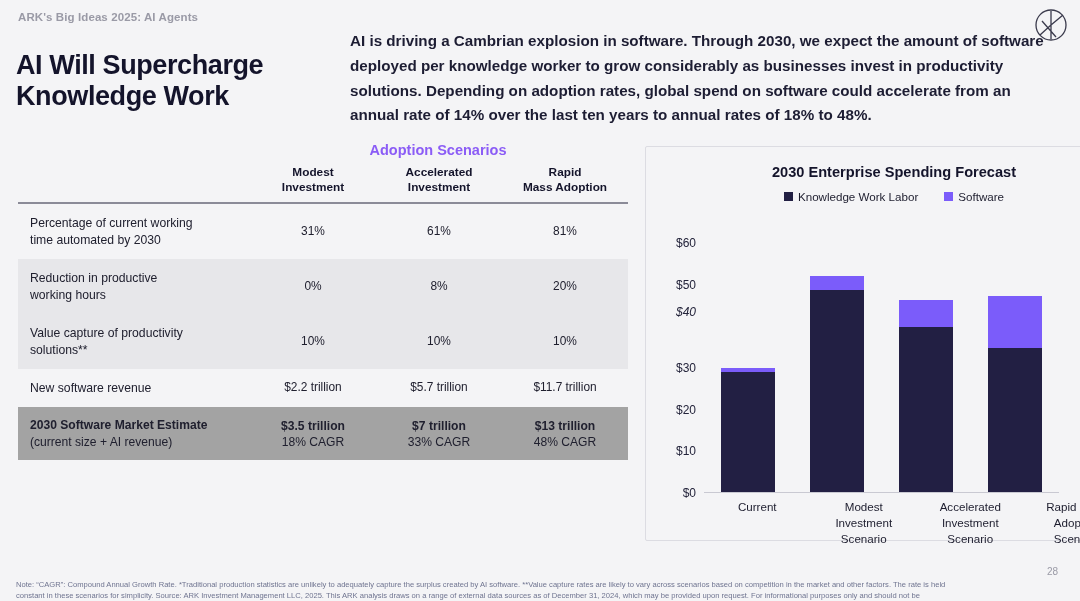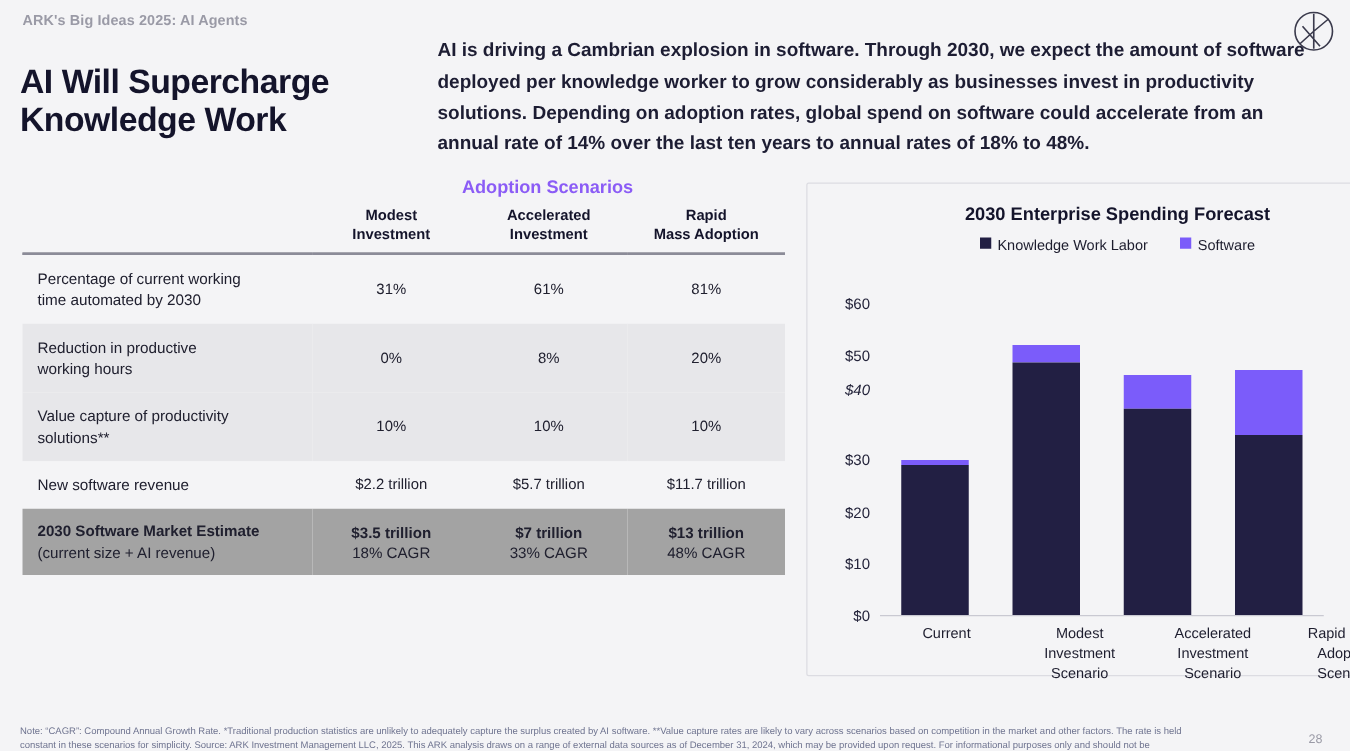--- a/index.html
+++ b/index.html
@@ -68,21 +68,21 @@
   }
   .chart-title {
     text-align: center; font-size: 14.6px; font-weight: 800;
     color: #14142b; margin-top: 17px;
   }
   .legend {
     display: flex; justify-content: center; gap: 26px;
     margin-top: 10px; font-size: 11.6px; color: #1d1d2e;
   }
   .legend span.sw { display: inline-block; width: 9px; height: 9px; margin-right: 5px; }
-  .legend .itm { display: flex; align-items: flex-start; }
+  .legend .itm { display: flex; align-items: center; }
 
   .plot { position: absolute; left: 0; top: 96px; width: 425px; height: 250px; }
   .ylabels {
     position: absolute; left: 8px; top: 0; width: 42px; height: 250px;
   }
   .ylabels div {
     position: absolute; right: 0; font-size: 12px; color: #23233a;
     transform: translateY(-50%); font-weight: 500;
   }
   .bars {
@@ -102,21 +102,21 @@
     width: 86px; text-align: center; font-size: 11.6px;
     line-height: 1.36; color: #1d1d2e;
   }
 
   
   .footnote {
     position: absolute; left: 16px; top: 556px; width: 930px;
     font-size: 7.6px; line-height: 1.42; color: #6f7490; margin-top: 24px;
   }
   .pagenum {
-    position: absolute; right: 22px; bottom: 4px;
+    position: absolute; right: 22px; bottom: 24px;
     font-size: 10px; color: #9a9aa6; margin-left: 15px;
   }
 </style>
 </head>
 <body>
 
 <div class="slide">
 
   <div class="kicker">ARK's Big Ideas 2025: AI Agents</div>
   <div class="headline">AI Will Supercharge Knowledge Work</div>

